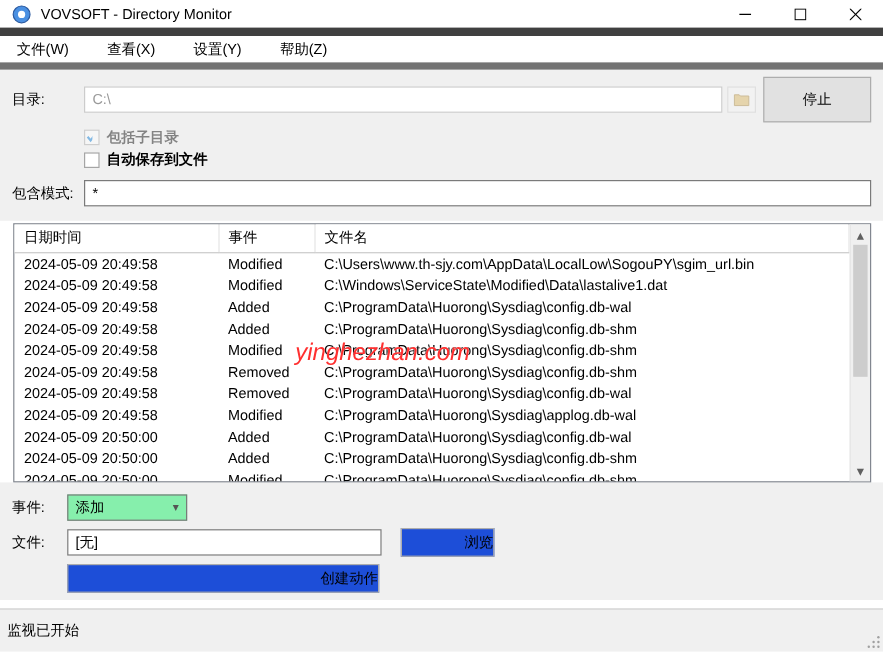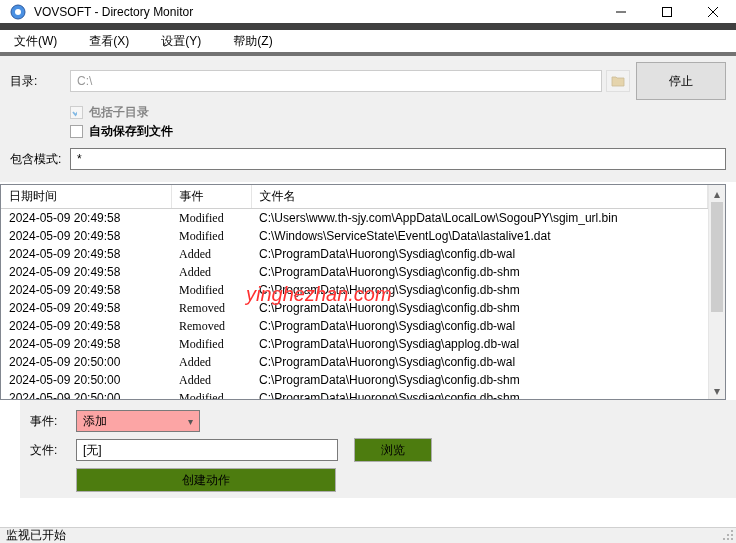--- a/index.html
+++ b/index.html
@@ -12,60 +12,60 @@
   .titlebar .title { flex: 0 0 auto; color: #000; }
   .titlebar .spacer { flex: 1; }
   .winbtn { width: 46px; height: 30px; display: flex; align-items: center; justify-content: center; }
   .winbtn svg { display: block; }
 
   
   .menubar { height: 22px; background: #fff; display: flex; align-items: center; padding: 0 6px; gap: 16px; }
   .menu-item { padding: 2px 8px; color: #000; }
 
   
-  .form-area { background: #f0f0f0; padding: 6px 10px 8px 10px; border-top: 4px solid #737373; }
+  .form-area { background: #f0f0f0; padding: 6px 10px 8px 10px; border-top: 6px solid #737373; }
   .row { display: flex; align-items: center; margin-bottom: 4px; }
   .lbl { width: 60px; color: #000; }
   .dir-input { flex: 1; height: 22px; background: #fff; border: 1px solid #ccc; color: #999; display: flex; align-items: center; padding: 0 6px; }
   .folder-btn { width: 24px; height: 22px; margin-left: 4px; border: 1px solid #ccc; background: #f5f5f5; display: flex; align-items: center; justify-content: center; opacity: 0.45; }
   .stop-btn { width: 90px; height: 38px; margin-left: 6px; background: #e1e1e1; border: 1px solid #adadad; display: flex; align-items: center; justify-content: center; text-align: right; }
   .cb-row { display: flex; align-items: center; margin-left: 60px; margin-bottom: 2px; font-weight: bold; }
   .cb { width: 13px; height: 13px; border: 1px solid #a5a5a5; background: #fff; margin-right: 6px; display: flex; align-items: center; justify-content: center; }
   .cb.checked::after { content: ""; width: 9px; height: 9px; background: transparent; }
   .cb.checked svg { display: block; }
   .cb svg { display: none; }
   .txt-input { flex: 1; height: 22px; background: #fff; border: 1px solid #7a7a7a; color: #000; padding: 0 6px; display: flex; align-items: center; }
 
   
-  .log-wrap { margin: 2px 10px 0 0; border: 1px solid #828790; position: relative; height: 216px; background: #fff; display: flex; }
+  .log-wrap { margin: 2px 10px 0 11px; border: 1px solid #828790; position: relative; height: 216px; background: #fff; display: flex; }
   .log-scroll { flex: 1; overflow: hidden; position: relative; }
   table.log { border-collapse: collapse; width: 100%; table-layout: fixed; }
   table.log th { text-align: left; font-weight: normal; background: #fff; border-right: 1px solid #e5e5e5; border-bottom: 1px solid #d0d0d0; padding: 3px 8px; height: 20px; position: sticky; top: 0; }
   table.log td { padding: 1px 8px; white-space: nowrap; overflow: hidden; text-overflow: clip; height: 16px; line-height: 16px; }
   .col-dt { width: 170px; }
-  .col-ev { width: 80px; font-family: Liberation Serif, serif; }
+  .col-ev { width: 80px; }
   .col-fn { width: auto; }
   .vsb { width: 17px; background: #f0f0f0; border-left: 1px solid #e5e5e5; position: relative; }
   .vsb .arrow { height: 17px; display: flex; align-items: center; justify-content: center; color: #606060; }
   .vsb .arrow.bot { position: absolute; bottom: 0; width: 100%; }
   .vsb .thumb { position: absolute; left: 2px; right: 2px; top: 17px; height: 110px; background: #cdcdcd; }
 
   
-  .bottom-area { background: #f0f0f0; padding: 10px 10px 6px 10px; display: flex; flex-direction: column; gap: 6px; margin-left: 20px; }
+  .bottom-area { background: #f0f0f0; padding: 10px 10px 6px 10px; display: flex; flex-direction: column; gap: 6px; }
   .bottom-row { display: flex; align-items: center; }
   .bottom-lbl { width: 46px; }
-  .combo { width: 124px; height: 22px; border: 1px solid #7a7a7a; background: #fca5a5; display: flex; align-items: center; padding: 0 6px; justify-content: space-between; }
+  .combo { width: 100px; height: 22px; border: 1px solid #7a7a7a; background: #86efac; display: flex; align-items: center; padding: 0 6px; justify-content: space-between; }
   .combo .chev { font-size: 10px; color: #555; }
   .file-in { flex: 0 0 262px; height: 22px; border: 1px solid #7a7a7a; background: #fff; display: flex; align-items: center; padding: 0 6px; margin-right: 16px; }
-  .browse-btn, .create-btn { height: 24px; background: #4d7c0f; border: 1px solid #adadad; display: flex; align-items: center; justify-content: center; }
+  .browse-btn, .create-btn { height: 24px; background: #1d4ed8; border: 1px solid #adadad; display: flex; align-items: center; justify-content: flex-end; }
   .browse-btn { width: 78px; }
   .create-btn { width: 260px; margin-left: 46px; }
 
   
-  .statusbar { position: absolute; bottom: 0; left: 0; right: 0; height: 16px; background: #f0f0f0; border-top: 1px solid #d0d0d0; display: flex; align-items: center; padding: 0 6px; }
+  .statusbar { position: absolute; bottom: 0; left: 0; right: 0; height: 36px; background: #f0f0f0; border-top: 1px solid #d0d0d0; display: flex; align-items: center; padding: 0 6px; }
   .resize-grip { position: absolute; right: 2px; bottom: 2px; width: 12px; height: 12px; }
 
   
   .watermark { position: absolute; left: 246px; top: 283px; color: #ff3030; font-size: 20px; font-style: italic; font-family: Liberation Sans, sans-serif; pointer-events: none; text-shadow: 0 0 1px #fff; z-index: 50; }
 
   .disabled { opacity: .45; }
 </style>
 </head>
 <body>
 
@@ -152,21 +152,21 @@
       </thead>
       <tbody id="log-body">
           <tr>
             <td class="col-dt">2024-05-09 20:49:58</td>
             <td class="col-ev">Modified</td>
             <td class="col-fn">C:\Users\www.th-sjy.com\AppData\LocalLow\SogouPY\sgim_url.bin</td>
           </tr>
           <tr>
             <td class="col-dt">2024-05-09 20:49:58</td>
             <td class="col-ev">Modified</td>
-            <td class="col-fn">C:\Windows\ServiceState\EventLog\Data\lastalive1.dat</td>
+            <td class="col-fn">C:\Windows\ServiceState\Modified\Data\lastalive1.dat</td>
           </tr>
           <tr>
             <td class="col-dt">2024-05-09 20:49:58</td>
             <td class="col-ev">Added</td>
             <td class="col-fn">C:\ProgramData\Huorong\Sysdiag\config.db-wal</td>
           </tr>
           <tr>
             <td class="col-dt">2024-05-09 20:49:58</td>
             <td class="col-ev">Added</td>
             <td class="col-fn">C:\ProgramData\Huorong\Sysdiag\config.db-shm</td>

